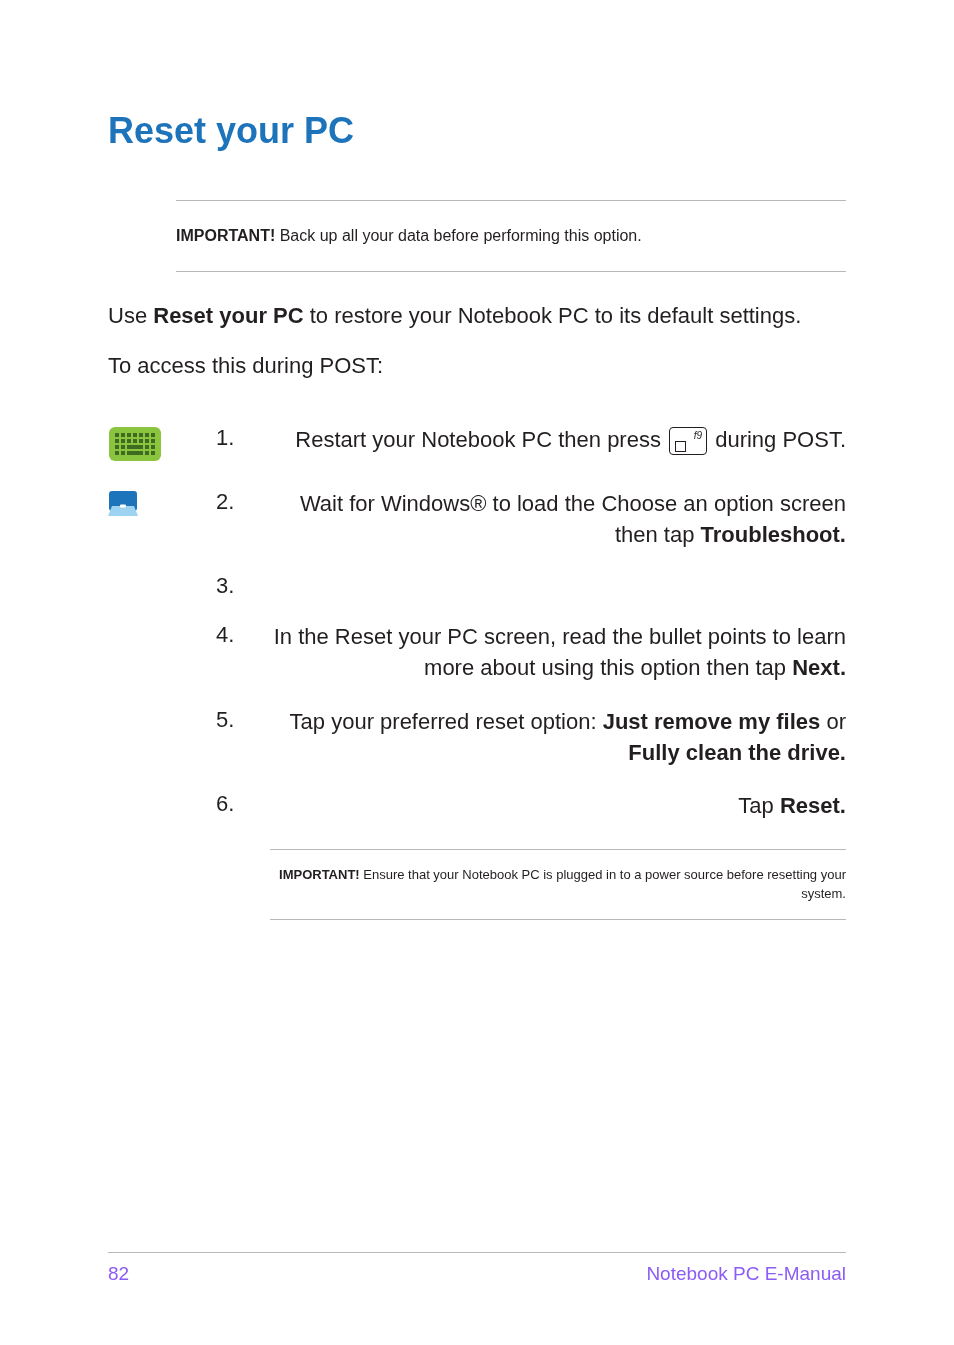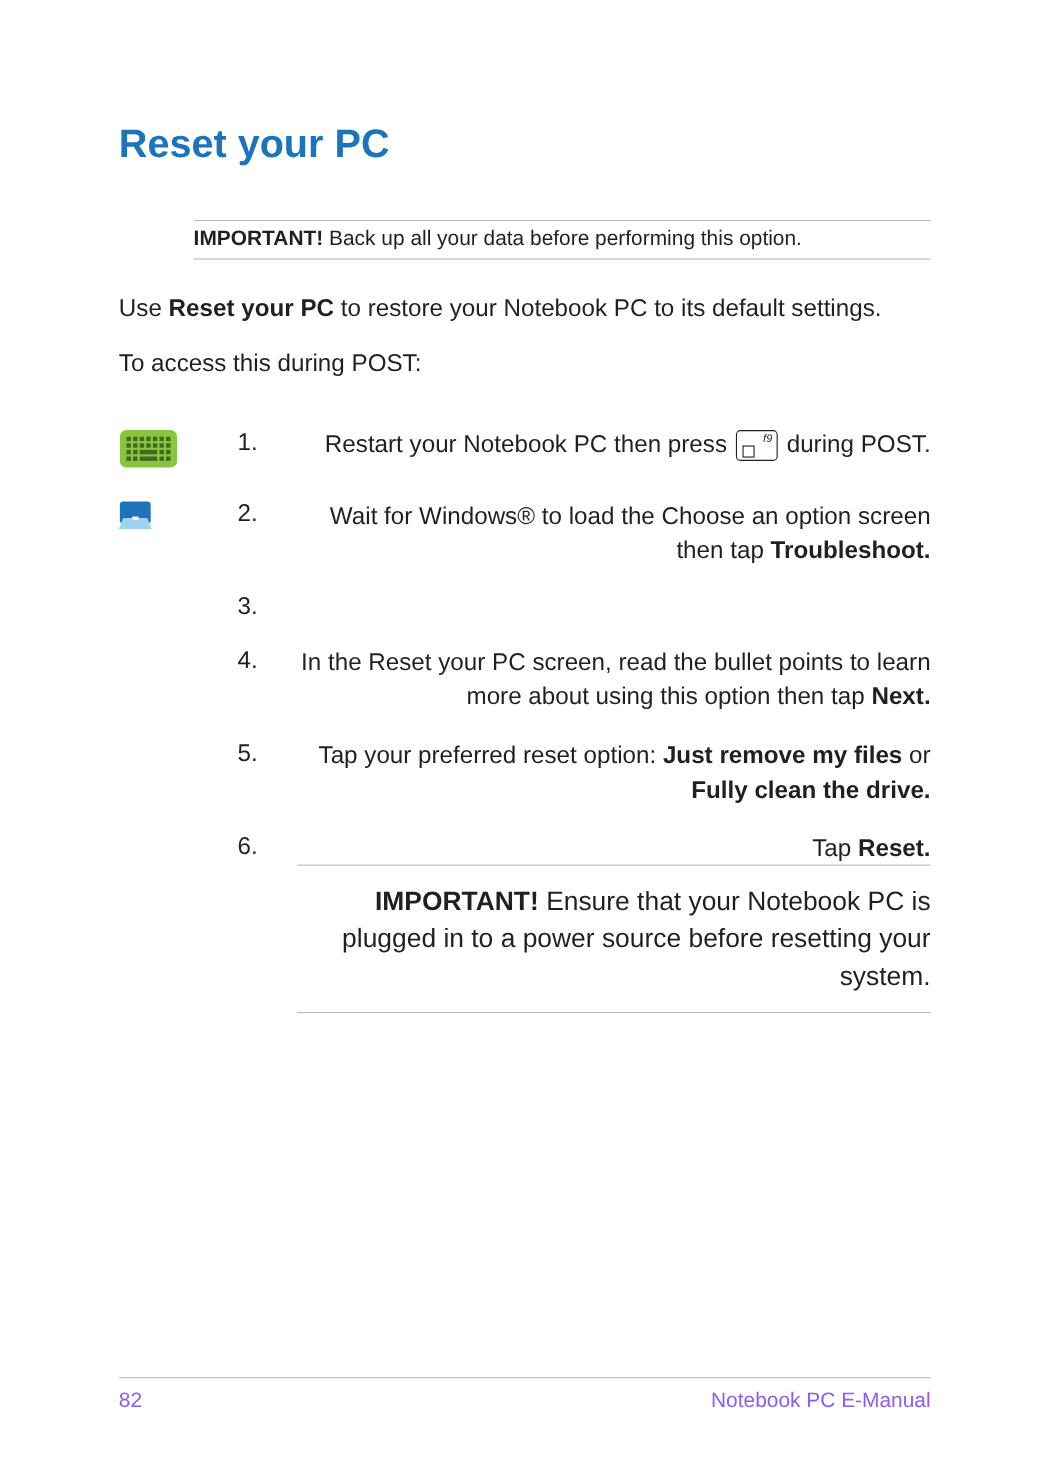--- a/index.html
+++ b/index.html
@@ -17,22 +17,22 @@
     .heading {
       color: #1e74bb;
       font-size: 36px;
       font-weight: 700;
       margin-bottom: 48px;
     }
     .callout {
       border-top: 1px solid #b8b8b8;
       border-bottom: 1px solid #b8b8b8;
       margin-left: 68px;
-      padding: 6px 0;
-      font-size: 19px;
+      padding: 26px 0;
+      font-size: 16px;
       margin-bottom: 28px;
     }
     .callout b { font-weight: 700; }
     .body-text {
       font-size: 22px;
       line-height: 1.45;
       margin-bottom: 18px;
     }
     .body-text b { font-weight: 700; }
     .steps-area {
@@ -88,22 +88,23 @@
       content: attr(data-label);
       position: absolute;
       right: 4px; top: 1px;
       font-size: 10px;
       font-style: italic;
     }
     .callout-inner {
       border-top: 1px solid #b8b8b8;
       border-bottom: 1px solid #b8b8b8;
       padding: 16px 0;
-      font-size: 24px;
+      font-size: 13px;
       line-height: 1.4;
+      margin-top: 28px;
     }
     .callout-inner b { font-weight: 700; }
     .footer {
       position: absolute;
       bottom: 0;
       left: 0;
       width: 100%;
       padding: 0 108px 60px 108px;
     }
     .footer-line {

